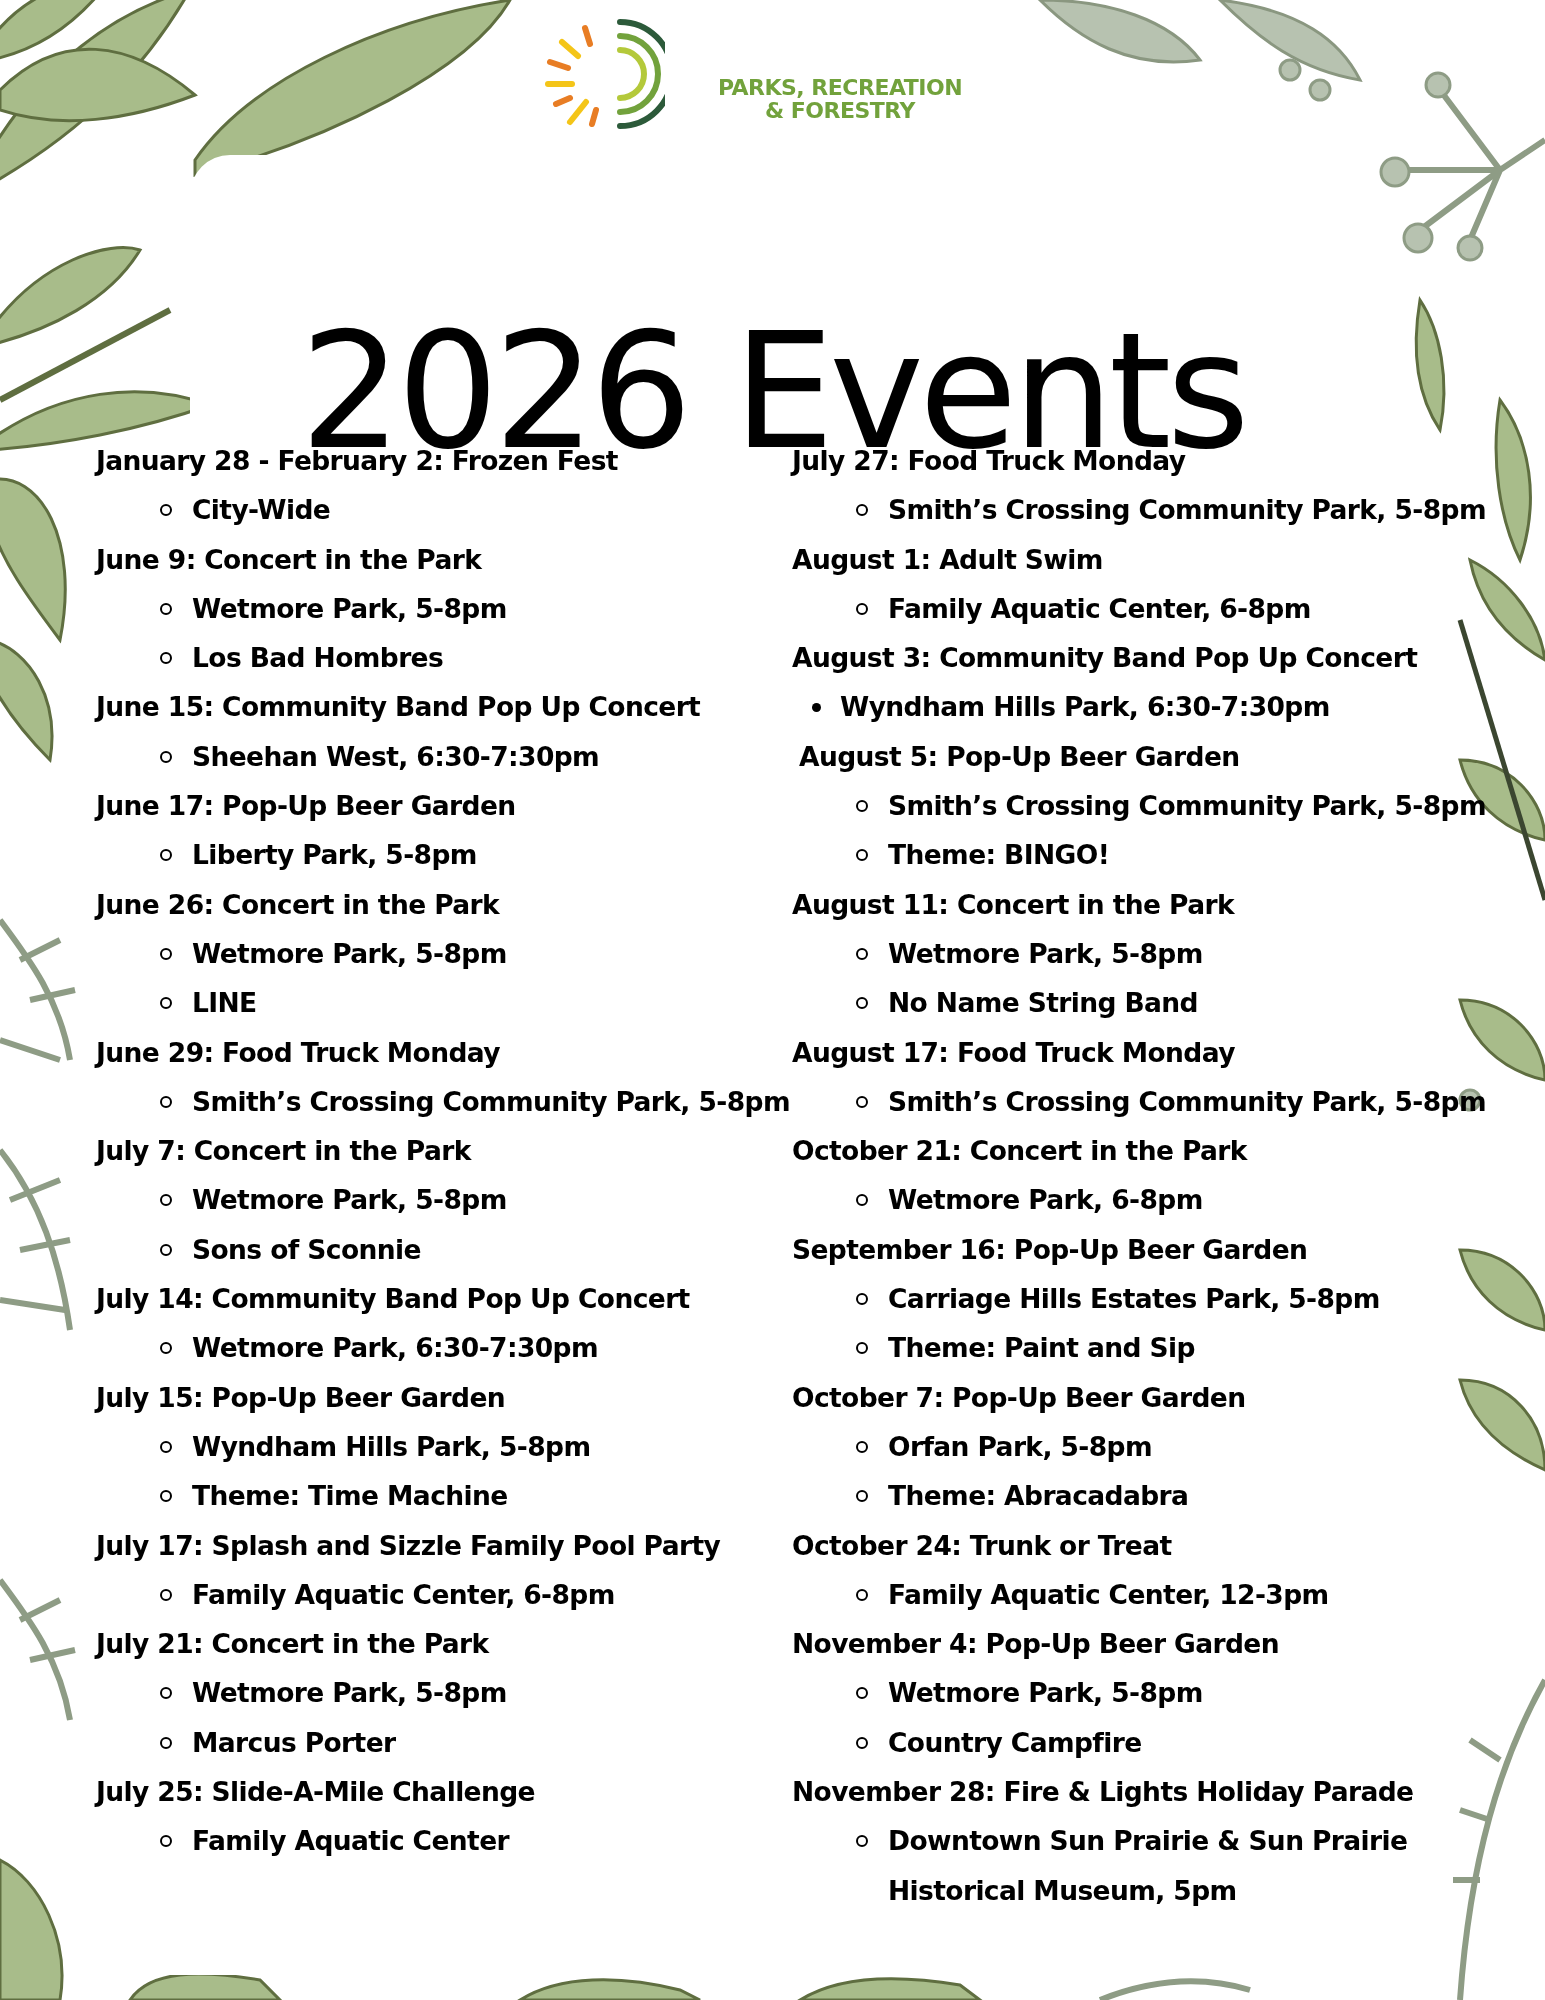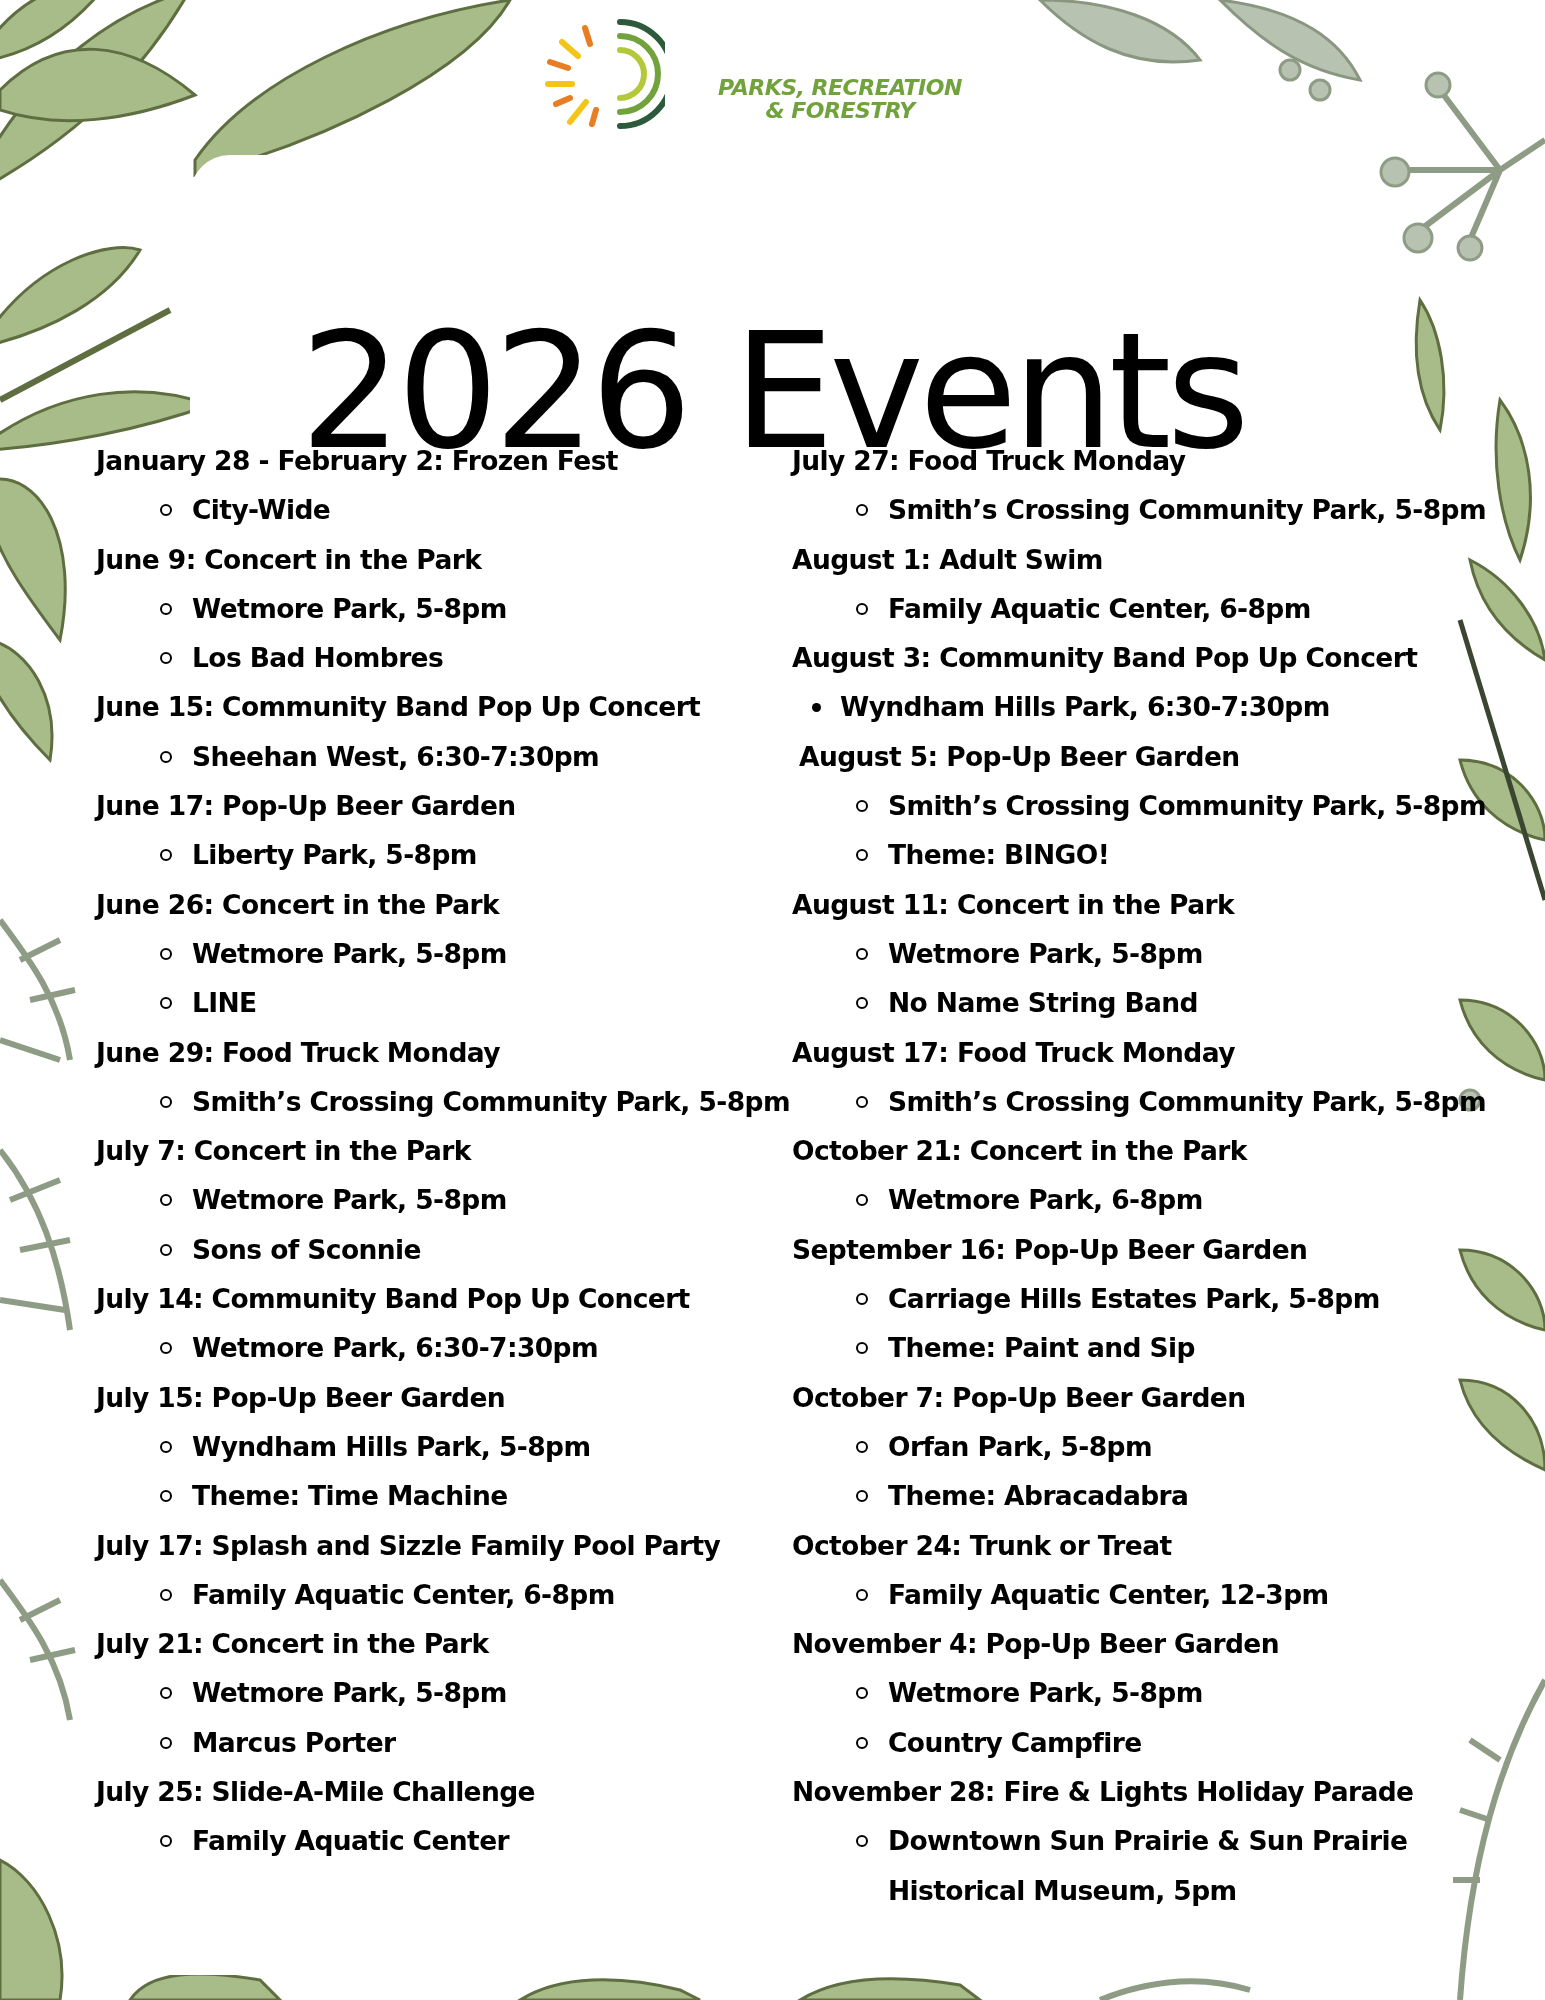--- a/index.html
+++ b/index.html
@@ -15,21 +15,21 @@
   .logo-mark { position: absolute; left: 0; top: 0; width: 125px; height: 115px; }
   .logo-title {
     position: absolute; left: 140px; top: 12px;
     font-family: "DejaVu Sans", sans-serif; font-weight: bold;
     font-size: 50px; letter-spacing: -1px; color: #2f8081; line-height: 1;
     white-space: nowrap;
   }
   .logo-sub {
     position: absolute; left: 175px; top: 62px; width: 250px; text-align: center;
     font-family: "DejaVu Sans", sans-serif; font-weight: bold;
-    font-size: 22px; line-height: 1.05; color: #72a23c; letter-spacing: -0.5px; font-style: italic;
+    font-size: 22px; line-height: 1.05; color: #72a23c; letter-spacing: -0.5px;
   }
   .card-top {
     position: absolute; left: 190px; top: 155px; width: 1165px; height: 290px;
     background: #fff; border-radius: 40px 40px 0 0; z-index: 1;
   }
   .card-body {
     position: absolute; left: 88px; top: 445px; width: 1365px; height: 1530px;
     background: #fff; z-index: 1;
   }
   .title {

